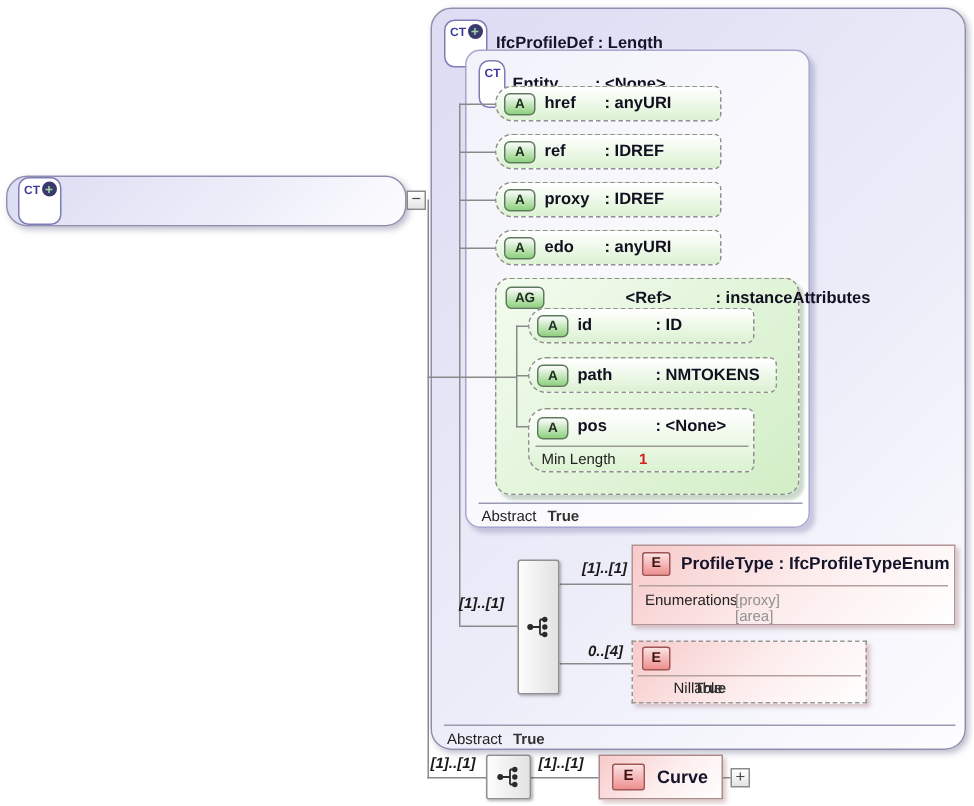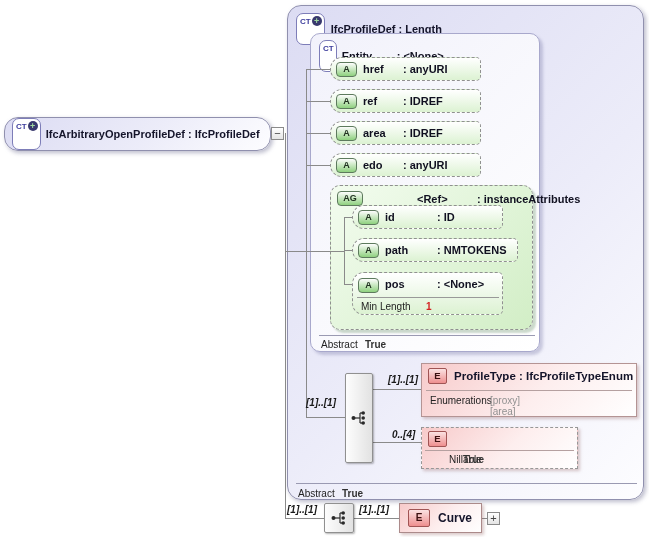--- a/index.html
+++ b/index.html
@@ -120,37 +120,36 @@
   <div class="hline" style="left:373px;top:442px;width:48px;"></div>
   <div class="hline" style="left:285px;top:518px;width:39px;"></div>
   <div class="hline" style="left:354px;top:518px;width:45px;"></div>
   <div class="hline" style="left:482px;top:518px;width:5px;"></div>
 
   <div class="abs ctbox" style="left:4px;top:117px;width:267px;height:34px;display:flex;align-items:center;gap:5px;padding-left:7px;">
     <span class="icon-ct">
         <span>CT</span>
         <span class="plus-circle">+</span>
       </span>
-    <span class="title">IfcArbitraryOpenProfileDef : IfcProfileDef</span>
   </div>
   <div class="expander" style="left:271px;top:127px;">−</div>
 
   <div class="abs attr" style="left:330px;top:57px;width:151px;height:24px;">
     <span class="icon-a">A</span>
     <span class="name-col" style="width:40px;margin-left:6px;">href</span>
     <span class="type-col">: anyURI</span>
   </div>
   <div class="abs attr" style="left:330px;top:89px;width:151px;height:24px;">
     <span class="icon-a">A</span>
     <span class="name-col" style="width:40px;margin-left:6px;">ref</span>
     <span class="type-col">: IDREF</span>
   </div>
   <div class="abs attr" style="left:330px;top:121px;width:151px;height:24px;">
     <span class="icon-a">A</span>
-    <span class="name-col" style="width:40px;margin-left:6px;">area</span>
+    <span class="name-col" style="width:40px;margin-left:6px;">proxy</span>
     <span class="type-col">: IDREF</span>
   </div>
   <div class="abs attr" style="left:330px;top:153px;width:151px;height:24px;">
     <span class="icon-a">A</span>
     <span class="name-col" style="width:40px;margin-left:6px;">edo</span>
     <span class="type-col">: anyURI</span>
   </div>
 
   <div class="abs attr" style="left:352px;top:205px;width:151px;height:24px;">
     <span class="icon-a">A</span>

